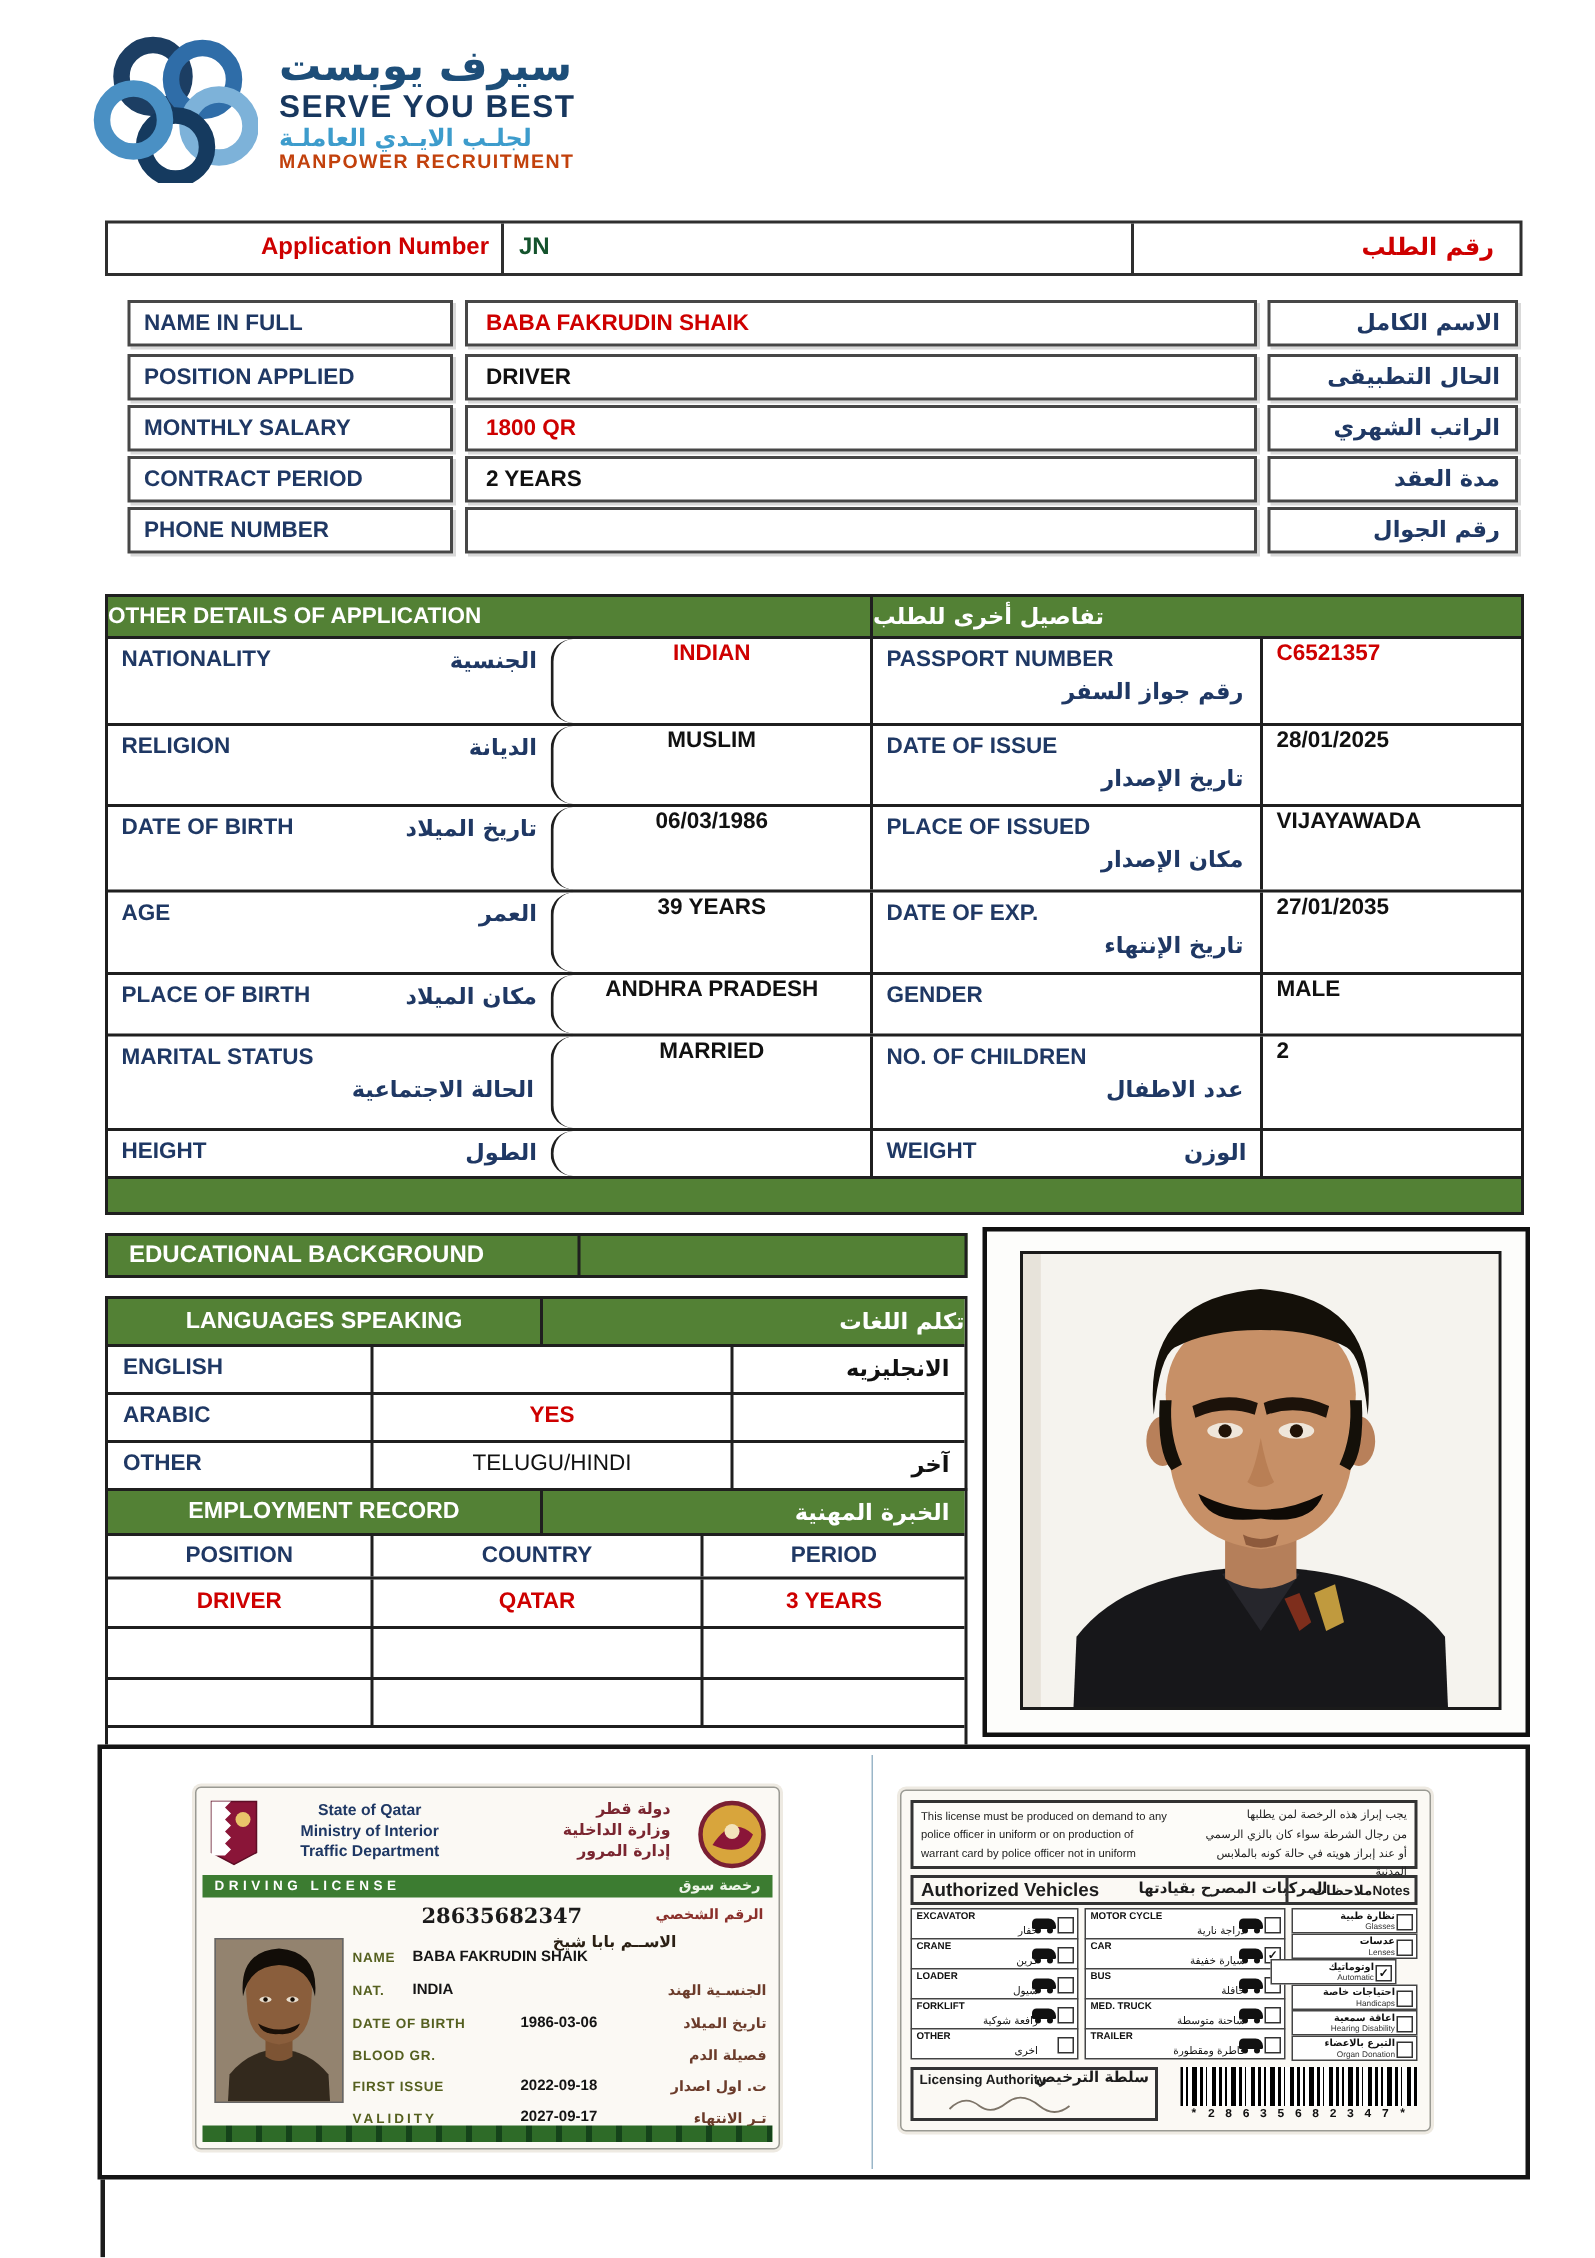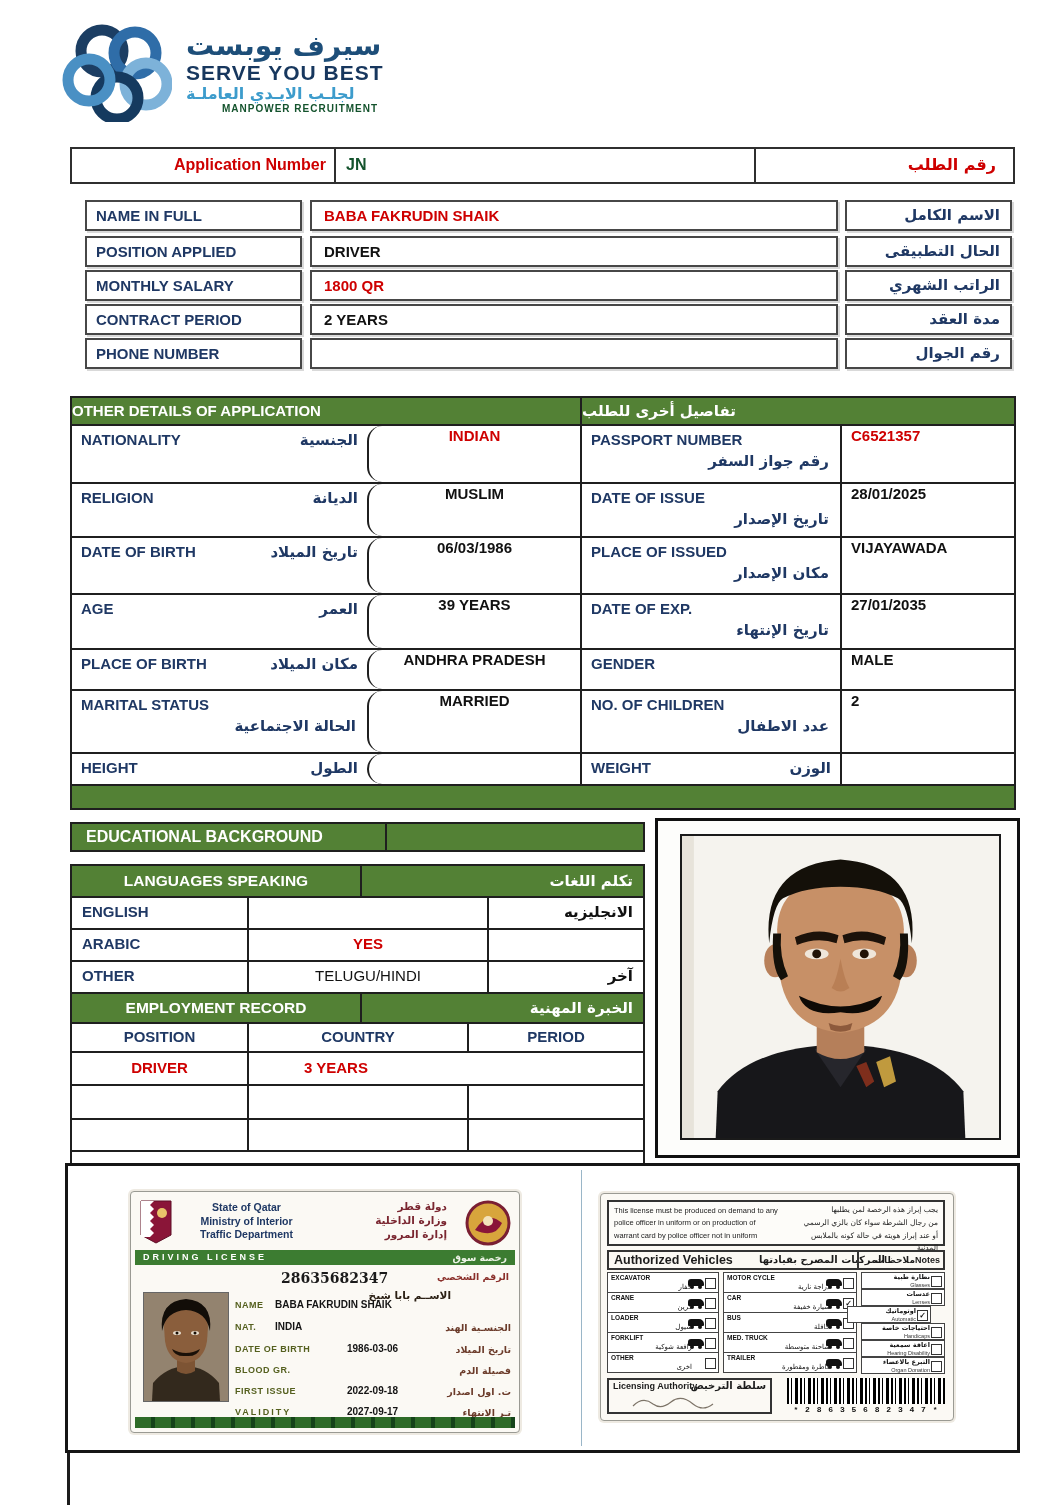--- a/index.html
+++ b/index.html
@@ -10,21 +10,21 @@
   .navy{color:#1F3864;}
   .red{color:#CE0000;}
   .b{font-weight:bold;}
 
   
   .logo{left:62px;top:22px;display:flex;align-items:center;}
   .logo-text{margin-left:14px;line-height:1.12;}
   .logo-ar-title{font-size:28px;font-weight:bold;color:#1d4e79;text-align:left;}
   .logo-title{font-size:21px;font-weight:bold;color:#17375e;letter-spacing:1px;}
   .logo-ar-sub{font-size:16px;font-weight:bold;color:#3d9ccc;letter-spacing:2px;}
-  .logo-sub{font-size:10px;font-weight:bold;color:#14532d;letter-spacing:1px;margin-left:36px;}
+  .logo-sub{font-size:13px;font-weight:bold;color:#c2410c;letter-spacing:1px;}
 
   
   .app-row{left:70px;top:147px;width:941px;height:33px;border:2px solid #2f2f2f;background:#fff;}
   .app-row .div1{position:absolute;left:262px;top:0;bottom:0;width:2px;background:#2f2f2f;}
   .app-row .div2{position:absolute;left:682px;top:0;bottom:0;width:2px;background:#2f2f2f;}
   .app-label{position:absolute;left:0;top:0;width:254px;height:33px;line-height:31px;text-align:right;
              font-size:16px;font-weight:bold;color:#CE0000;}
   .app-value{position:absolute;left:274px;top:0;height:33px;line-height:31px;font-size:16px;font-weight:bold;color:#14532d;}
   .app-ar{position:absolute;left:684px;top:0;width:240px;height:33px;line-height:31px;text-align:right;
           font-size:16px;font-weight:bold;color:#CE0000;}
@@ -54,21 +54,21 @@
   .od-green{height:22px;background:#538135;border-top:2px solid #1f1f1f;}
 
   
   .edu-bar{left:70px;top:822px;width:575px;height:30px;background:#538135;border:2px solid #1f1f1f;box-sizing:border-box;}
   .edu-bar .txt{line-height:26px;color:#fff;font-weight:bold;font-size:16px;padding-left:14px;}
   .edu-bar .dv{position:absolute;left:313px;top:0;bottom:0;width:2px;background:#1f1f1f;}
 
   .ltable{left:70px;top:864px;width:575px;border:2px solid #1f1f1f;box-sizing:border-box;background:#fff;}
   .lt-h{height:30px;background:#538135;position:relative;}
   .lt-h .t1{position:absolute;left:0;width:288px;text-align:center;line-height:30px;color:#fff;font-weight:bold;font-size:15.5px;}
-  .lt-h .t2{position:absolute;left:290px;right:0;text-align:right;padding-right:10px;line-height:30px;color:#fff;font-weight:bold;font-size:15px;}
+  .lt-h .t2{position:absolute;left:290px;right:0;text-align:right;line-height:30px;color:#fff;font-weight:bold;font-size:15px;}
   .lt-h .dv{position:absolute;left:288px;top:0;bottom:0;width:2px;background:#1f1f1f;}
   .lt-row{display:flex;border-top:2px solid #1f1f1f;height:30px;}
   .lt-c1{width:175px;box-sizing:border-box;padding-left:10px;line-height:28px;font-size:15px;font-weight:bold;color:#1F3864;}
   .lt-c2{width:240px;box-sizing:border-box;border-left:2px solid #1f1f1f;text-align:center;line-height:28px;font-size:15px;}
   .lt-c3{width:156px;box-sizing:border-box;border-left:2px solid #1f1f1f;text-align:right;padding-right:10px;line-height:28px;font-size:15px;font-weight:bold;color:#111;}
 
   .emp{left:70px;top:992px;width:575px;border:2px solid #1f1f1f;box-sizing:border-box;background:#fff;}
   .emp-h{height:28px;background:#538135;position:relative;}
   .emp-h .t1{position:absolute;left:0;width:288px;text-align:center;line-height:28px;color:#fff;font-weight:bold;font-size:15.5px;}
   .emp-h .t2{position:absolute;left:290px;right:0;text-align:right;padding-right:10px;line-height:28px;color:#fff;font-weight:bold;font-size:15px;}
@@ -312,20 +312,21 @@
       <div class="dv"></div>
       <div class="t2 ar">الخبرة المهنية</div>
     </div>
     <div class="emp-row" style="height:27px;">
       <div class="ec ec1 navy b" style="line-height:25px;">POSITION</div>
       <div class="ec ec2 navy b" style="line-height:25px;">COUNTRY</div>
       <div class="ec ec3 navy b" style="line-height:25px;">PERIOD</div>
     </div>
     <div class="emp-row" style="height:31px;">
       <div class="ec ec1 red b" style="line-height:29px;">DRIVER</div>
+      <div class="ec ec2 red b" style="line-height:29px;">QATAR</div>
       <div class="ec ec3 red b" style="line-height:29px;">3 YEARS</div>
     </div>
     <div class="emp-row" style="height:32px;">
       <div class="ec ec1"></div>
       <div class="ec ec2"></div>
       <div class="ec ec3"></div>
     </div>
     <div class="emp-row" style="height:30px;">
       <div class="ec ec1"></div>
       <div class="ec ec2"></div>

